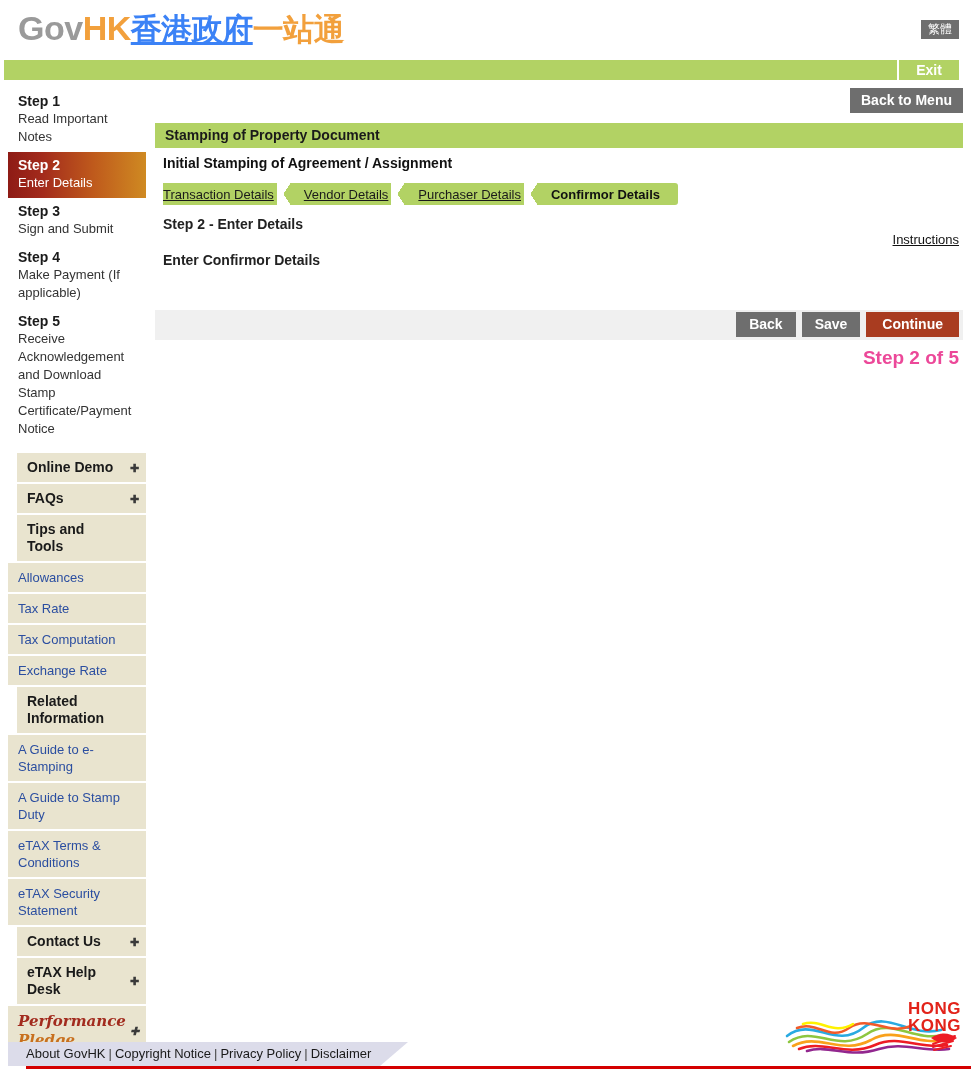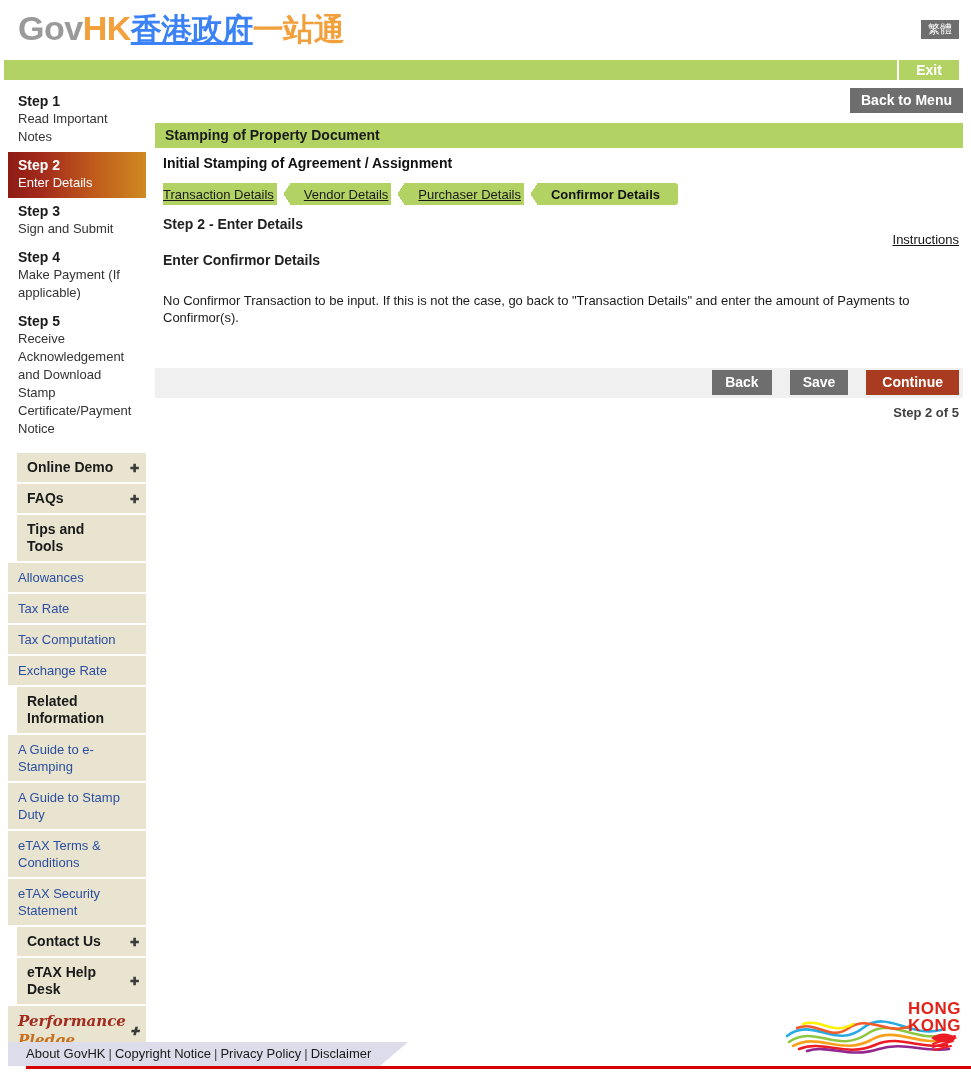--- a/index.html
+++ b/index.html
@@ -295,38 +295,38 @@
   .btnbar {
     margin-top: 42px;
     background: #f0f0f0;
     height: 30px;
     position: relative;
   }
   .btnbar .btns {
     position: absolute;
     right: 4px; top: 2px;
     display: flex;
-    gap: 18px;
+    gap: 6px;
   }
   .btn {
     color: #ffffff;
     font-size: 14px;
     font-weight: bold;
     padding: 4px 13px 5px;
     cursor: pointer;
     line-height: 16px;
   }
   .btn.grey { background: #6e6e6e; }
   .btn.primary { background: #a93c20; padding-left: 16px; padding-right: 16px; }
   .stepcount {
     text-align: right;
     font-weight: bold;
-    font-size: 13px;
+    font-size: 19px;
     padding: 7px 4px 0 0;
-    color: #404040;
+    color: #ec4899;
   }
 
   
   .hk-logo {
     position: absolute;
     left: 783px; top: 998px;
     width: 180px; height: 58px;
   }
   .hk-word {
     position: absolute;
@@ -456,21 +456,20 @@
     </div>
 
     <div class="step-heading">Step 2 - Enter Details</div>
 
     <div class="instructions-row">
       <span class="instructions-link">Instructions</span>
     </div>
 
     <div class="enter-heading">Enter Confirmor Details</div>
 
-    <div class="body-text">No Confirmor Transaction to be input. If this is not the case, go back to "Transaction Details" and enter the amount of Payments to Confirmor(s).</div>
 
     <div class="btnbar">
       <div class="btns">
         <div class="btn grey">Back</div>
         <div class="btn grey">Save</div>
         <div class="btn primary">Continue</div>
       </div>
     </div>
     <div class="stepcount">Step 2 of 5</div>
 

